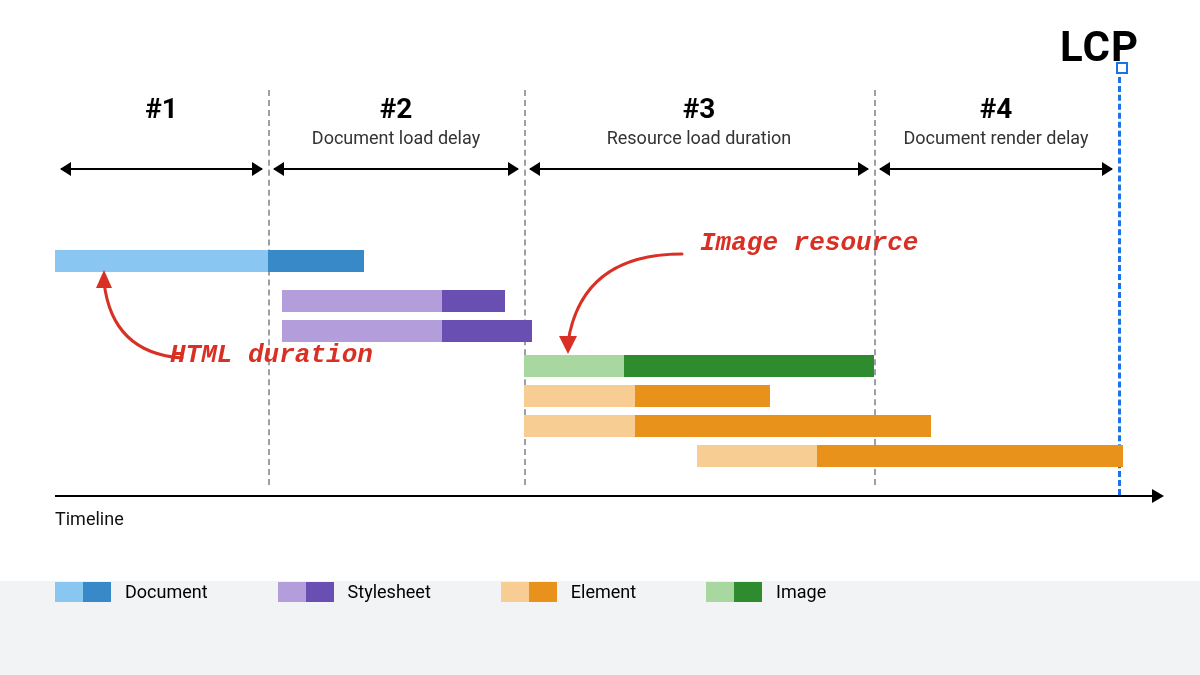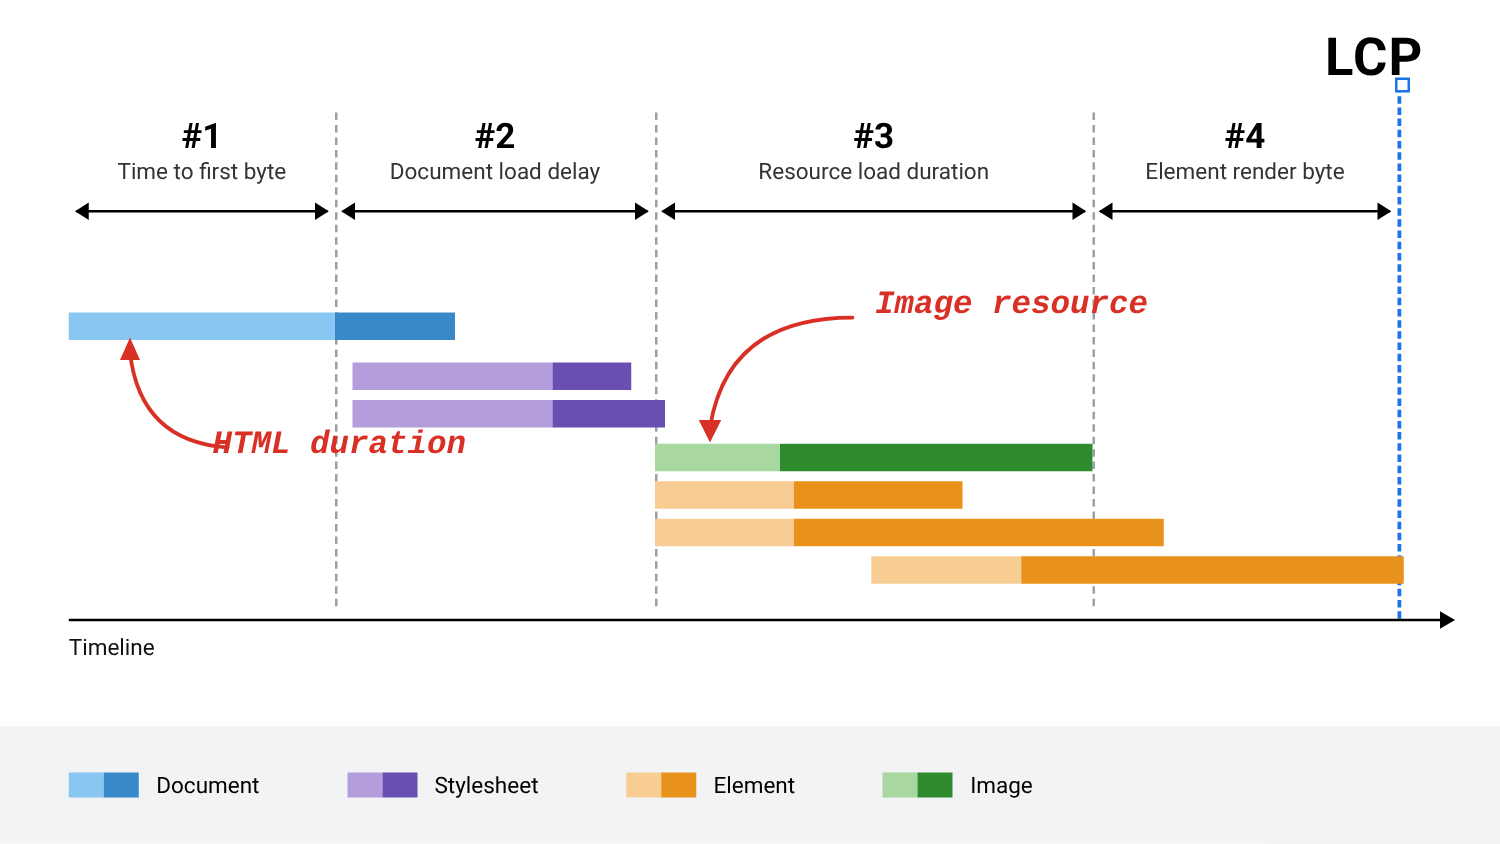--- a/index.html
+++ b/index.html
@@ -23,56 +23,55 @@
   .span-arrow::before{left:-1px;border-right:11px solid #000}
   .span-arrow::after{right:-1px;border-left:11px solid #000}
   
   .bar{position:absolute;height:22px}
   
   .annotation{position:absolute;color:#d93025;font-style:italic;font-weight:600;font-family:Liberation Mono, monospace;font-size:26px}
   .arrow-path{position:absolute;overflow:visible}
   .arrow-path path{stroke:#d93025;stroke-width:3;fill:none;stroke-linecap:round}
   .arrow-path polygon{fill:#d93025}
   
-  .legend{position:absolute;left:0;right:0;bottom:0;height:94px;background:#f1f3f4;display:flex;align-items:center;gap:70px;padding-left:55px;font-size:18px}
+  .legend{position:absolute;left:0;right:0;bottom:0;height:94px;background:#f1f3f4;display:flex;align-items:flex-start;gap:70px;padding-left:55px;font-size:18px}
   .legend-item{display:flex;align-items:center;gap:14px}
   .swatch{width:56px;height:20px;display:flex}
   .swatch span{flex:1}
 </style>
 </head>
 <body>
 <div class="stage">
 
 <div class="lcp-label">LCP</div>
 <div class="lcp-line"></div>
 
 <div id="separators">
       <div class="vline" style="left: 268px;"></div>
       <div class="vline" style="left: 524px;"></div>
       <div class="vline" style="left: 874px;"></div>
     </div>
 <div id="phases">
       <div class="phase" style="left: 55px; width: 213px;">
         <div class="num">#1</div>
-        <div class="sub">Time to first byte</div>
       </div>
       <div class="span-arrow" style="left: 61px; width: 201px; top: 168px;"></div>
       <div class="phase" style="left: 268px; width: 256px;">
         <div class="num">#2</div>
         <div class="sub">Document load delay</div>
       </div>
       <div class="span-arrow" style="left: 274px; width: 244px; top: 168px;"></div>
       <div class="phase" style="left: 524px; width: 350px;">
         <div class="num">#3</div>
         <div class="sub">Resource load duration</div>
       </div>
       <div class="span-arrow" style="left: 530px; width: 338px; top: 168px;"></div>
       <div class="phase" style="left: 874px; width: 244px;">
         <div class="num">#4</div>
-        <div class="sub">Element render byte</div>
+        <div class="sub">Document render delay</div>
       </div>
       <div class="span-arrow" style="left: 880px; width: 232px; top: 168px;"></div>
     </div>
 <div id="bars">
       <div class="bar" style="left: 55px; top: 250px; width: 213px; background: rgb(138, 198, 242);"></div>
       <div class="bar" style="left: 268px; top: 250px; width: 96px; background: rgb(55, 137, 199);"></div>
       <div class="bar" style="left: 282px; top: 290px; width: 160px; background: rgb(179, 157, 219);"></div>
       <div class="bar" style="left: 442px; top: 290px; width: 63px; background: rgb(106, 79, 179);"></div>
       <div class="bar" style="left: 282px; top: 320px; width: 160px; background: rgb(179, 157, 219);"></div>
       <div class="bar" style="left: 442px; top: 320px; width: 90px; background: rgb(106, 79, 179);"></div>

